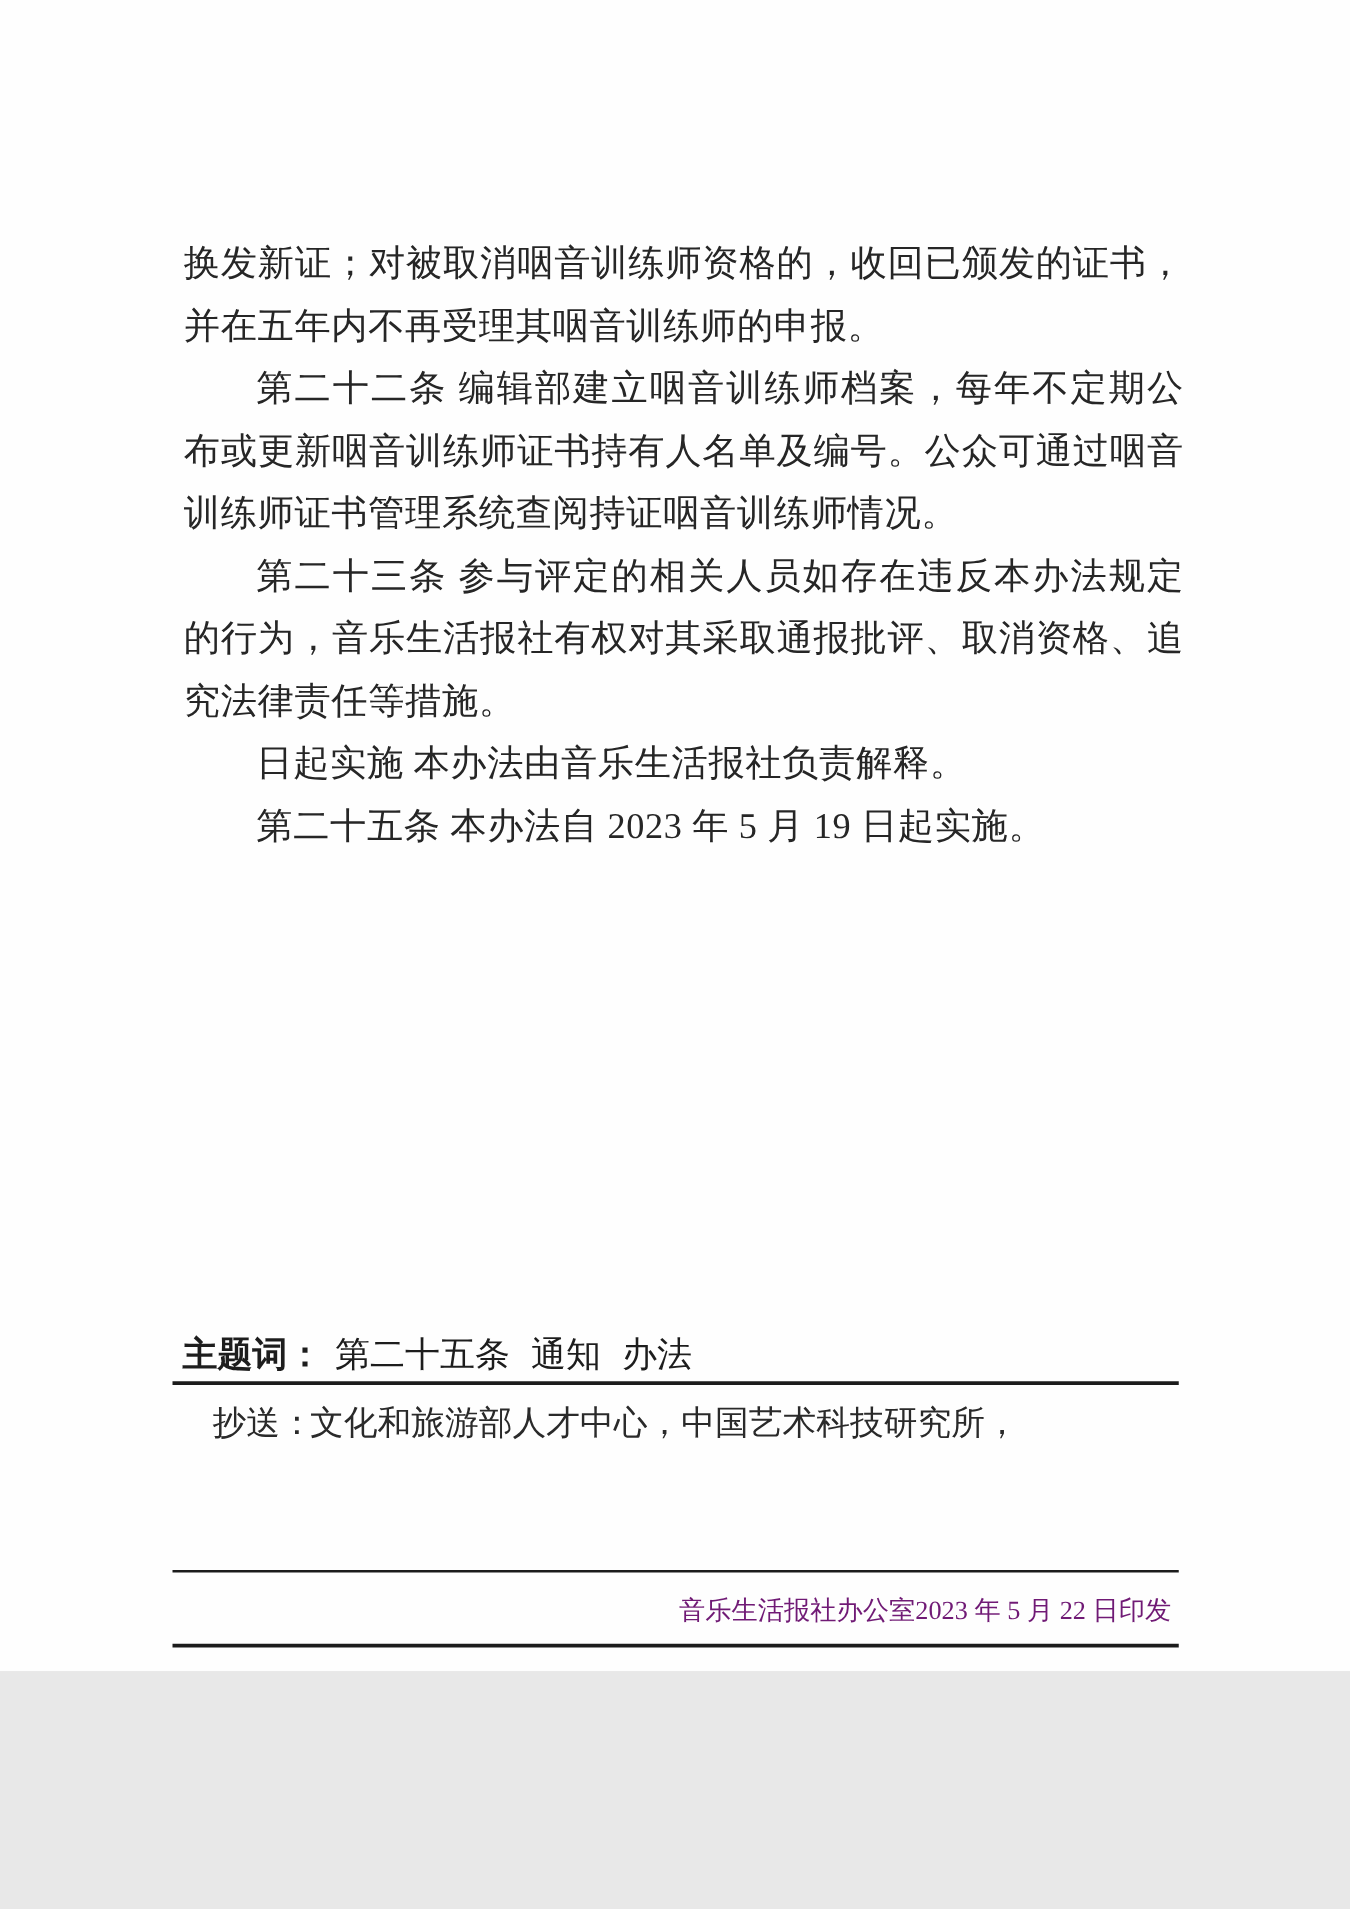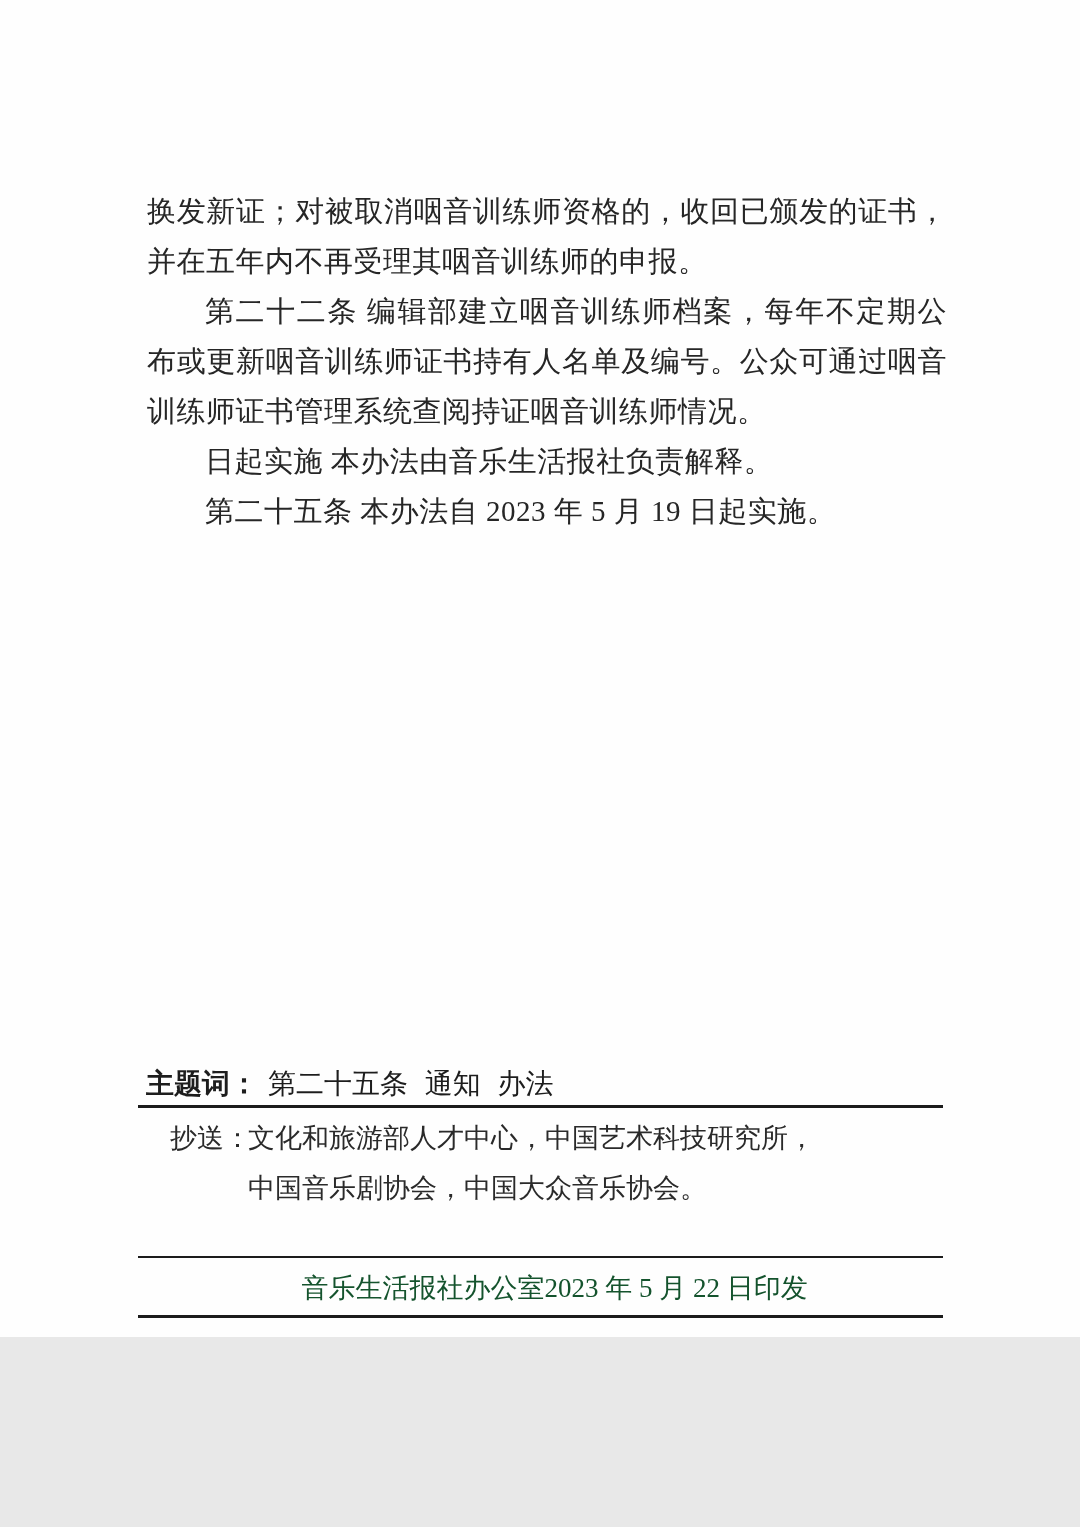--- a/index.html
+++ b/index.html
@@ -84,61 +84,59 @@
   .cc-cont {
     padding-left: 78px;
   }
   
   .issue-row {
     position: absolute;
     left: 172px;
     top: 1269px;
     width: 765px;
     display: flex;
-    justify-content: center;
+    justify-content: flex-end;
     align-items: baseline;
-    font-size: 27px;
+    font-size: 21px;
     line-height: 38px;
-    color: #14532d;
+    color: #701a75;
   }
   
   .page-num {
     position: absolute;
     left: 0;
     top: 1408px;
     width: 1090px;
     text-align: center;
     font-size: 22px;
     color: #2f2f2f;
   }
 </style>
 </head>
 <body>
 
 <div class="page">
 
   <div class="body-text">
     <p>换发新证；对被取消咽音训练师资格的，收回已颁发的证书，并在五年内不再受理其咽音训练师的申报。</p>
     <p class="indent">第二十二条 编辑部建立咽音训练师档案，每年不定期公布或更新咽音训练师证书持有人名单及编号。公众可通过咽音训练师证书管理系统查阅持证咽音训练师情况。</p>
+    <p class="indent">第二十三条 参与评定的相关人员如存在违反本办法规定的行为，音乐生活报社有权对其采取通报批评、取消资格、追究法律责任等措施。</p>
     <p class="indent">日起实施 本办法由音乐生活报社负责解释。</p>
     <p class="indent">第二十五条 本办法自 2023 年 5 月 19 日起实施。</p>
   </div>
 
   <div class="subject-row">
     <span class="subject-label">主题词：</span><span class="subject-keywords">第二十五条 通知 办法</span>
   </div>
 
   <div class="rule rule-a"></div>
 
   <div class="cc-block">
     <div class="cc-row">
       <span class="cc-label">抄送：</span><span>文化和旅游部人才中心，中国艺术科技研究所，</span>
-    </div>
-    <div class="cc-row cc-cont">
-      <span>中国音乐剧协会，中国大众音乐协会。</span>
     </div>
   </div>
 
   <div class="rule rule-b"></div>
 
   <div class="issue-row">
     <span>音乐生活报社办公室</span>
     <span>2023 年 5 月 22 日印发</span>
   </div>
 

